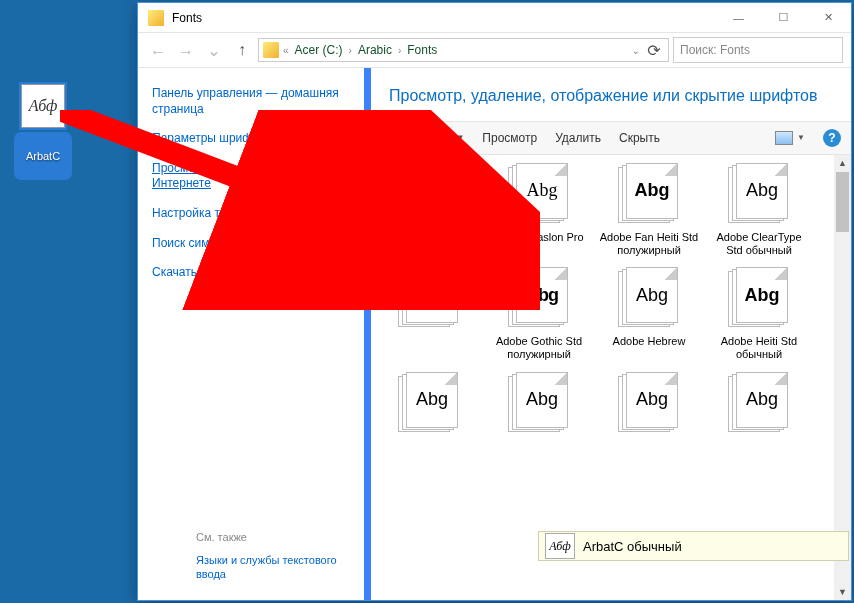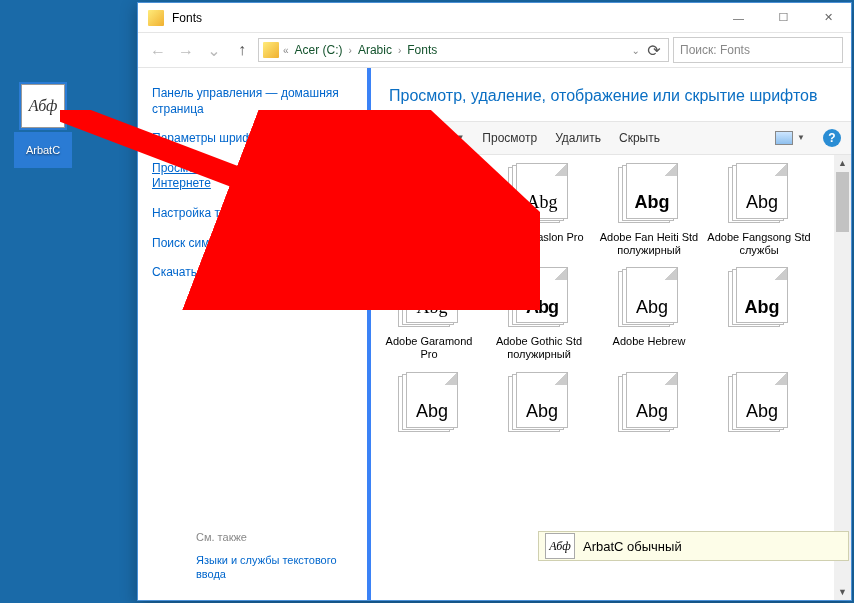--- a/index.html
+++ b/index.html
@@ -2,21 +2,21 @@
 <html><head>
 <meta charset="utf-8">
 <style>
   * { box-sizing: border-box; margin: 0; padding: 0; font-family: "Segoe UI", Tahoma, sans-serif; }
   body { width: 854px; height: 603px; background: #1a6aa8; position: relative; overflow: hidden; }
 
   
   .desktop-icon { position: absolute; left: 14px; top: 84px; width: 58px; text-align: center; cursor: pointer; }
   .desktop-icon .thumb { width: 44px; height: 44px; background: #fff; border: 1px solid #999; margin: 0 auto 4px; display:flex; align-items:center; justify-content:center; font-style: italic; font-family: "Times New Roman", serif; font-size: 16px; color:#333; }
   .desktop-icon .label { color:#fff; font-size:11px; text-shadow:0 1px 2px rgba(0,0,0,.6);}
-  .desktop-icon.selected .label { background:#2a7bd4; padding:12px 3px; }
+  .desktop-icon.selected .label { background:#2a7bd4; padding:18px 3px;border-radius:7px; }
   .desktop-icon.selected .thumb { outline:2px solid #2a7bd4; }
 
   
   .win { position:absolute; left:137px; top:2px; width:715px; height:599px; background:#fff; border:1px solid #4a90d6; box-shadow:0 4px 16px rgba(0,0,0,.3); display:flex; flex-direction:column; }
   .titlebar { height:30px; display:flex; align-items:center; border-bottom:1px solid #e5e5e5; }
   .titlebar .ticon { width:16px; height:16px; margin:0 8px 0 10px; background:linear-gradient(135deg,#ffeb7a,#f0b030); border-radius:1px;}
   .titlebar .ttitle { font-size:12px; color:#000; flex:1; }
   .winbtns { display:flex; }
   .winbtn { width:45px; height:29px; display:flex; align-items:center; justify-content:center; color:#666; font-size:11px;}
 
@@ -24,21 +24,21 @@
   .navbtn { width:24px; height:24px; display:flex; align-items:center; justify-content:center; color:#555; font-size:16px; }
   .navbtn.disabled { color:#bbb; }
   .addrbar { flex:1; height:24px; border:1px solid #ccc; display:flex; align-items:center; padding:0 4px; font-size:12px; gap:4px;}
   .addrbar .aicon { width:16px; height:16px; background:linear-gradient(135deg,#ffeb7a,#f0b030); border-radius:1px;}
   .addrbar .sep { color:#888; font-size:10px;}
   .addrbar .crumb { color:#14532d; padding:0 2px; }
   .addrbar .spacer { flex:1; }
   .searchbox { width:170px; height:24px; border:1px solid #ccc; font-size:12px; color:#888; padding:12px 6px; display:flex; align-items:center;}
 
   .body { flex:1; display:flex; overflow:hidden; }
-  .sidebar { width:233px; padding:18px 14px; font-size:12px; border-right:4px solid #3b82f6; overflow:auto;}
+  .sidebar { width:233px; padding:18px 14px; font-size:12px; border-right:7px solid #3b82f6; overflow:auto;}
   .sidebar a { display:block; color:#0066cc; margin-bottom:14px; line-height:1.3; text-decoration:none; }
   .sidebar a.underlined { text-decoration:underline; }
   .sidebar .seealso { margin-top:250px; color:#888; font-size:11px;margin-left:44px;}
   .sidebar .seealso .hdr { margin-bottom:10px;}
 
   .main { flex:1; display:flex; flex-direction:column; position:relative;}
   .mainhdr { padding:18px 18px 14px 18px;}
   .mainhdr .heading { color:#0b6fc3; font-size:16px; font-weight:400; line-height:1.3;}
   .toolbar { height:34px; background:#f7f7f7; border-top:1px solid #e5e5e5; border-bottom:1px solid #e5e5e5; display:flex; align-items:center; padding:0 10px; font-size:12px; gap:18px;}
   .toolbar .tb { display:flex; align-items:center; gap:4px; color:#333;}
@@ -49,21 +49,21 @@
 
   .content { flex:1; overflow:hidden; padding:8px 6px; position:relative;}
   .grid { display:grid; grid-template-columns: repeat(4, 104px); gap:10px 6px; justify-content:start;}
   .font-item { display:flex; flex-direction:column; align-items:center; text-align:center; font-size:11px;}
   .font-thumb { width:62px; height:62px; position:relative; margin-bottom:6px;}
   .font-thumb .pg { position:absolute; border:1px solid #bbb; background:#fff; width:52px; height:56px;}
   .font-thumb .pg::before { content:""; position:absolute; right:0; top:0; width:12px; height:12px; background:linear-gradient(135deg,#fff 48%, #ccc 50%);}
   .font-thumb .pg.one { left:0; top:4px;}
   .font-thumb .pg.two { left:4px; top:2px;}
   .font-thumb .pg.three { left:8px; top:0;}
-  .font-thumb .sample { position:absolute; left:8px; top:12px; width:52px; height:56px; display:flex; align-items:center; justify-content:center; font-size:18px; }
+  .font-thumb .sample { position:absolute; left:8px; top:0; width:52px; height:56px; display:flex; align-items:center; justify-content:center; font-size:18px; }
   .font-thumb.style-serif .sample { font-family:"Times New Roman",serif; }
   .font-thumb.style-sans .sample { font-family:Arial,sans-serif; }
   .font-thumb.style-bold .sample { font-weight:700; font-family:Arial,sans-serif;}
   .font-thumb.style-boldcond .sample { font-weight:900; font-family:"Arial Black",sans-serif; letter-spacing:-1px;}
   .font-thumb.style-light .sample { font-family:"Segoe UI",sans-serif; font-weight:300;}
   .font-item .fname { line-height:1.2; min-height:26px;}
 
   .scrollbar { position:absolute; right:0; top:0; width:17px; height:100%; background:#f0f0f0;}
   .scrollbar .up,.scrollbar .down { height:17px; display:flex; align-items:center; justify-content:center; font-size:9px; color:#555;}
   .scrollbar .thumb { position:absolute; top:17px; left:2px; width:13px; height:60px; background:#c2c2c2;}
@@ -177,30 +177,29 @@
               </div>
               <div class="fname">Adobe Fan Heiti Std полужирный</div>
             </div>
             <div class="font-item">
               <div class="font-thumb style-light">
                 <div class="pg one"></div>
                 <div class="pg two"></div>
                 <div class="pg three"></div>
                 <div class="sample">Abg</div>
               </div>
-              <div class="fname">Adobe Fangsong Std службы</div>
+              <div class="fname">Adobe ClearType Std обычный</div>
             </div>
             <div class="font-item">
               <div class="font-thumb style-serif">
                 <div class="pg one"></div>
                 <div class="pg two"></div>
                 <div class="pg three"></div>
                 <div class="sample">Abg</div>
               </div>
-              <div class="fname">Adobe Garamond Pro</div>
             </div>
             <div class="font-item">
               <div class="font-thumb style-boldcond">
                 <div class="pg one"></div>
                 <div class="pg two"></div>
                 <div class="pg three"></div>
                 <div class="sample">Abg</div>
               </div>
               <div class="fname">Adobe Gothic Std полужирный</div>
             </div>
@@ -213,20 +212,21 @@
               </div>
               <div class="fname">Adobe Hebrew</div>
             </div>
             <div class="font-item">
               <div class="font-thumb style-bold">
                 <div class="pg one"></div>
                 <div class="pg two"></div>
                 <div class="pg three"></div>
                 <div class="sample">Abg</div>
               </div>
+              <div class="fname">Adobe Heiti Std обычный</div>
             </div>
             <div class="font-item">
               <div class="font-thumb style-sans">
                 <div class="pg one"></div>
                 <div class="pg two"></div>
                 <div class="pg three"></div>
                 <div class="sample">Abg</div>
               </div>
               <div class="fname"></div>
             </div>

